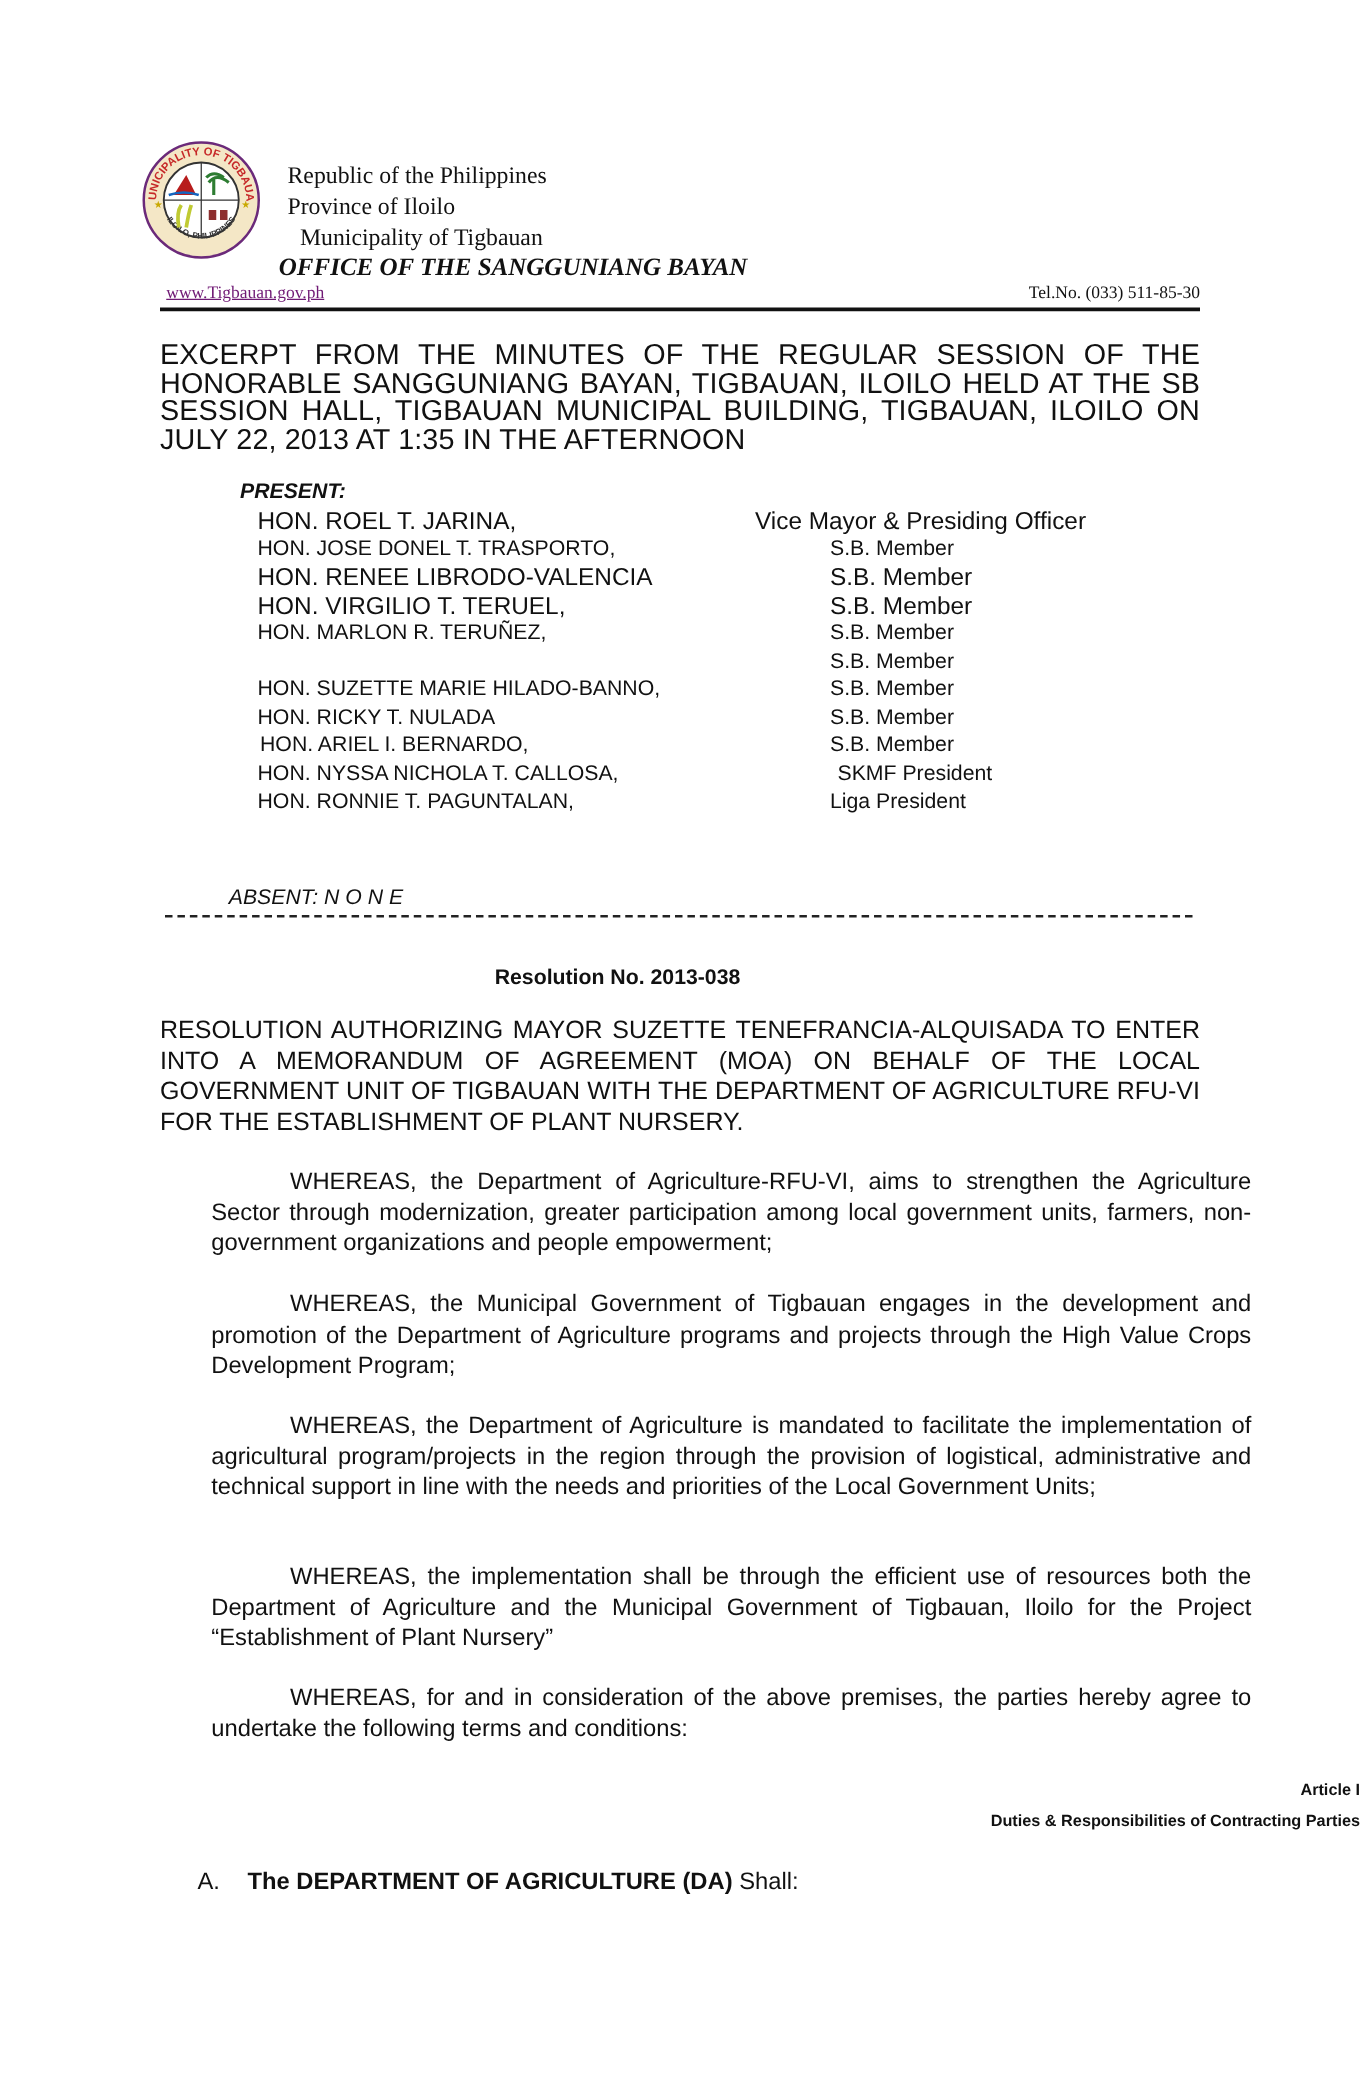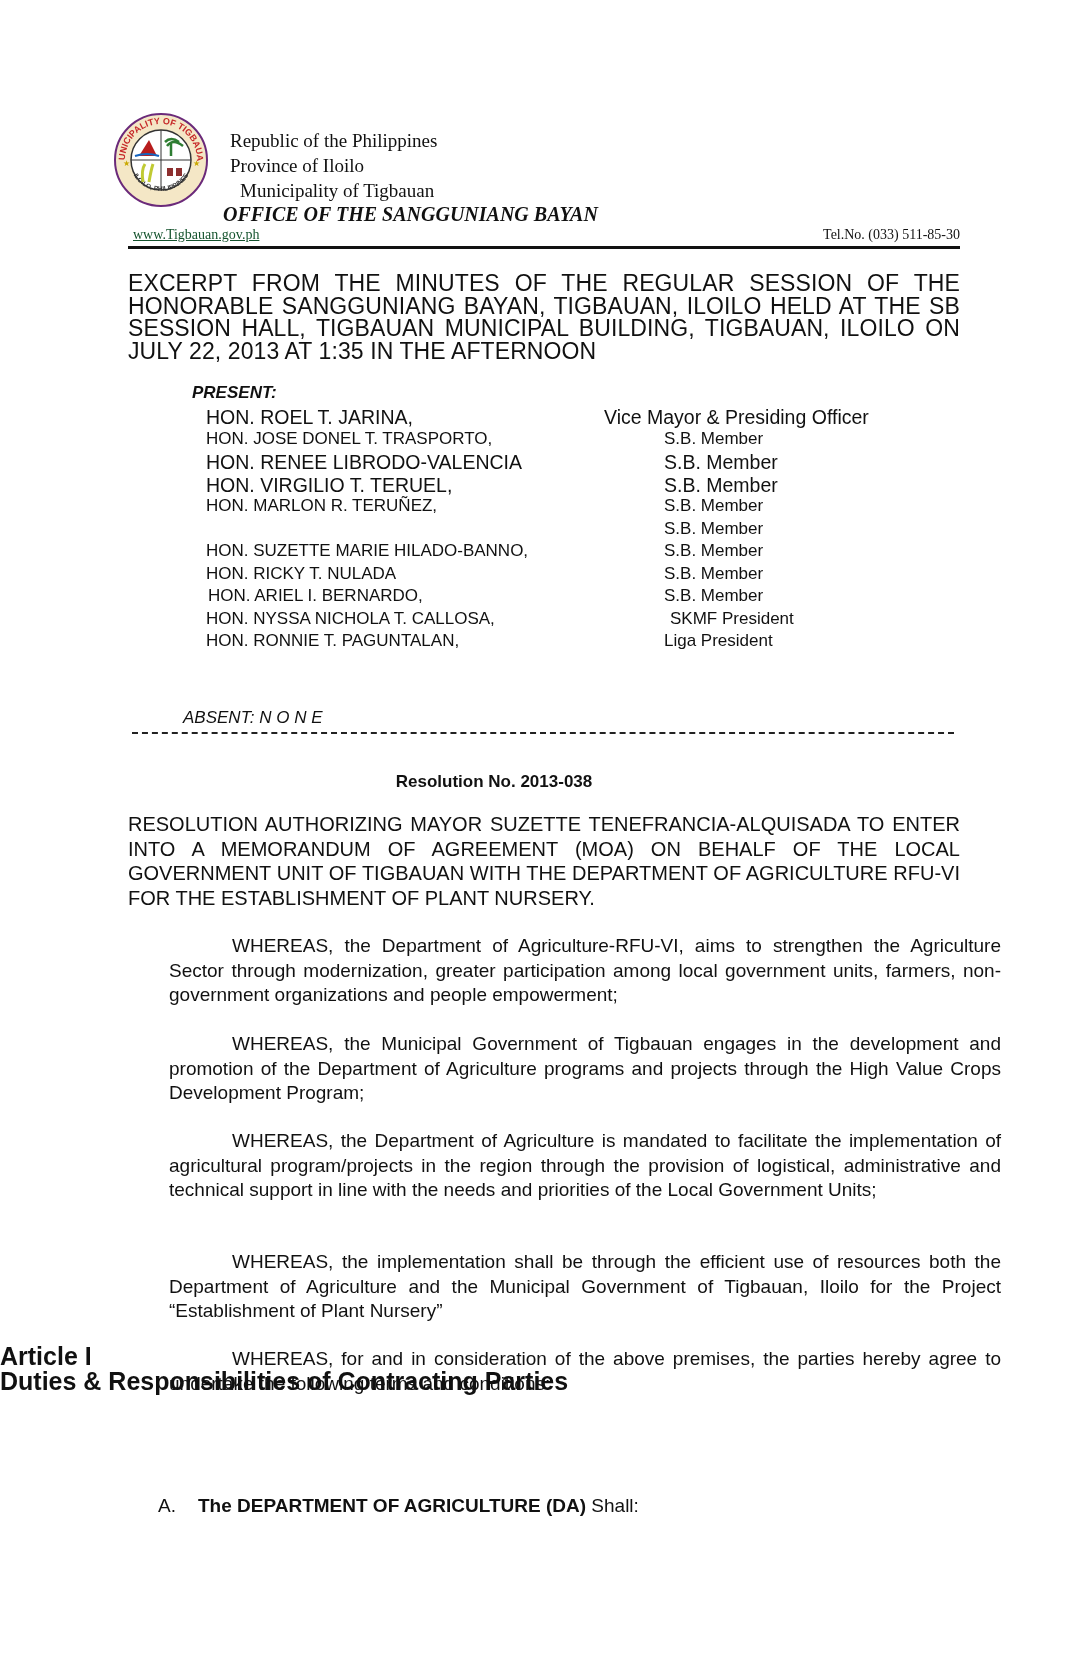--- a/index.html
+++ b/index.html
@@ -5,21 +5,21 @@
   html, body { margin: 0; padding: 0; background: #ffffff; }
   body { width: 1088px; height: 1664px; position: relative; overflow: hidden; color: #111; }
 
   
   .seal { position: absolute; left: 113px; top: 112px; width: 96px; height: 96px; }
   .lh-line { position: absolute; font-family: "Liberation Serif", serif; font-size: 19px; color: #111; white-space: nowrap; }
   .lh-1 { left: 230px; top: 130px; }
   .lh-2 { left: 230px; top: 155px; }
   .lh-3 { left: 240px; top: 180px; }
   .lh-4 { left: 223px; top: 203px; font-style: italic; font-weight: bold; font-size: 20px; }
-  .lh-web { position: absolute; left: 133px; top: 227px; font-family: "Liberation Serif", serif; font-size: 14px; color: #14532d; text-decoration: underline; }
+  .lh-web { position: absolute; left: 133px; top: 227px; font-family: "Liberation Serif", serif; font-size: 14px; color: #701a75; text-decoration: underline; }
   .lh-tel { position: absolute; right: 128px; top: 227px; font-family: "Liberation Serif", serif; font-size: 14px; color: #111; }
   .lh-rule { position: absolute; left: 128px; width: 832px; top: 246px; height: 3px; background: #111; }
 
   
   .block { position: absolute; left: 128px; width: 832px; font-family: "Liberation Sans", sans-serif; }
   .justify { text-align: justify; text-align-last: left; }
   .excerpt { top: 272px; font-size: 23px; line-height: 22.5px; letter-spacing: 0.1px; }
 
   .present-label { position: absolute; left: 192px; top: 383px; font-family: "Liberation Sans", sans-serif; font-weight: bold; font-style: italic; font-size: 17px; }
   .roster { position: absolute; left: 206px; top: 406px; width: 760px; font-family: "Liberation Sans", sans-serif; }
@@ -36,21 +36,21 @@
   .res-title { top: 812px; font-size: 20px; line-height: 24.5px; }
 
   .para { font-size: 19px; line-height: 24.5px; margin-left: 41px; }
   .para .ind { display: inline-block; width: 63px; }
   .p1 { top: 934px; }
   .p2 { top: 1032px; }
   .p3 { top: 1129px; }
   .p4 { top: 1250px; }
   .p5 { top: 1347px; }
 
-  .article { position: absolute; left: 0; width: 1088px; top: 1344px; text-align: left; font-family: "Liberation Sans", sans-serif; font-weight: bold; font-size: 25px; line-height: 24.5px; }
+  .article { position: absolute; left: 0; width: 1088px; top: 1420px; text-align: right; font-family: "Liberation Sans", sans-serif; font-weight: bold; font-size: 13px; line-height: 24.5px; }
   .item-a { position: absolute; left: 158px; top: 1495px; font-family: "Liberation Sans", sans-serif; font-size: 19px; white-space: nowrap; }
   .item-a .ltr { display: inline-block; width: 40px; }
 </style>
 </head>
 <body>
 
 <div class="seal">
   <svg width="96" height="96" viewBox="0 0 96 96">
     <defs>
       <path id="arcTop" d="M 12 48 A 36 36 0 0 1 84 48"></path>

